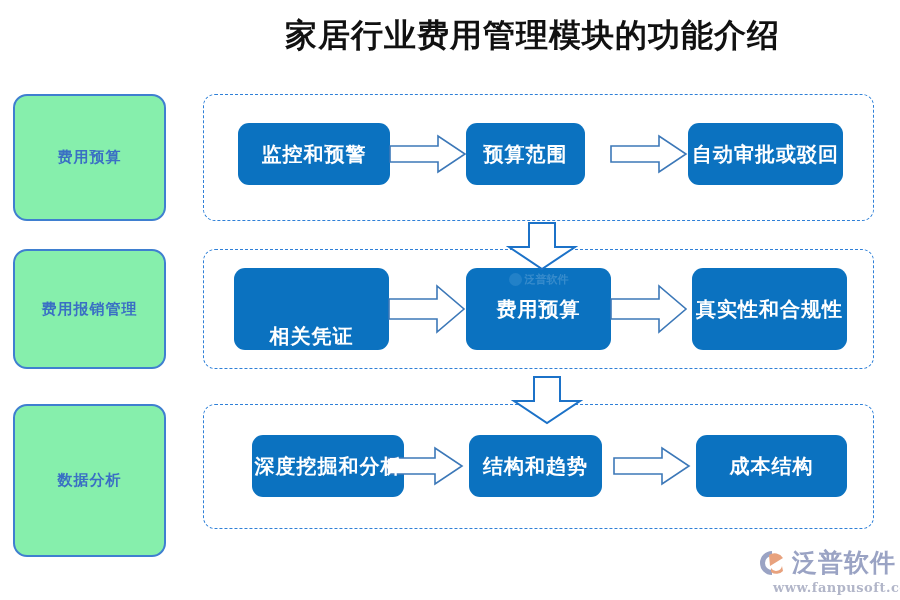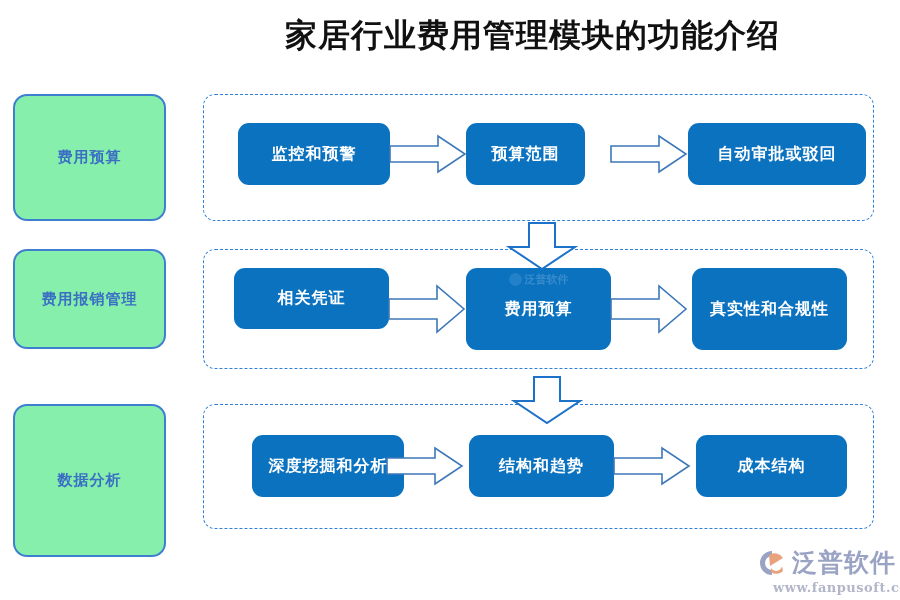--- a/index.html
+++ b/index.html
@@ -43,21 +43,21 @@
     justify-content: center;
   }
   .cat-box-label {
     font-family: "DejaVu Serif", "Liberation Serif", serif;
     font-size: 15px;
     font-weight: bold;
     color: #3a6fc4;
     letter-spacing: 1px;
   }
   #cat-box-0 { top: 94px;  height: 127px; }
-  #cat-box-1 { top: 249px; height: 100px; }
+  #cat-box-1 { top: 249px; height: 120px; }
   #cat-box-2 { top: 404px; height: 153px; }
 
   
   .row-container {
     position: absolute;
     left: 203px;
     width: 671px;
     border: 1.6px dashed #2f80d8;
     border-radius: 12px;
     box-sizing: border-box;
@@ -72,40 +72,40 @@
     background: #0b72c0;
     border-radius: 11px;
     box-sizing: border-box;
     display: flex;
     align-items: center;
     justify-content: center;
     overflow: hidden;
   }
   .proc-label {
     font-family: "DejaVu Serif", "Liberation Serif", serif;
-    font-size: 16px;
+    font-size: 20px;
     font-weight: bold;
     color: #ffffff;
     letter-spacing: 1px;
     position: relative;
     z-index: 2;
     white-space: nowrap;
   }
 
   
   #proc-0-0 { left: 238px; top: 123px; width: 152px; height: 62px; }
   #proc-0-1 { left: 466px; top: 123px; width: 119px; height: 62px; }
-  #proc-0-2 { left: 688px; top: 123px; width: 178px; height: 62px; }
-  
-  #proc-1-0 { left: 234px; top: 268px; width: 155px; height: 61px; }
+  #proc-0-2 { left: 688px; top: 123px; width: 155px; height: 62px; }
+  
+  #proc-1-0 { left: 234px; top: 268px; width: 155px; height: 82px; align-items: flex-end; }
   #proc-1-1 { left: 466px; top: 268px; width: 145px; height: 82px; }
   #proc-1-2 { left: 692px; top: 268px; width: 155px; height: 82px; }
   
   #proc-2-0 { left: 252px; top: 435px; width: 152px; height: 62px; }
-  #proc-2-1 { left: 469px; top: 435px; width: 145px; height: 62px; }
+  #proc-2-1 { left: 469px; top: 435px; width: 133px; height: 62px; }
   #proc-2-2 { left: 696px; top: 435px; width: 151px; height: 62px; }
 
   
   .box-watermark {
     position: absolute;
     top: 4px;
     left: 50%;
     transform: translateX(-50%);
     z-index: 1;
     opacity: 0.22;

